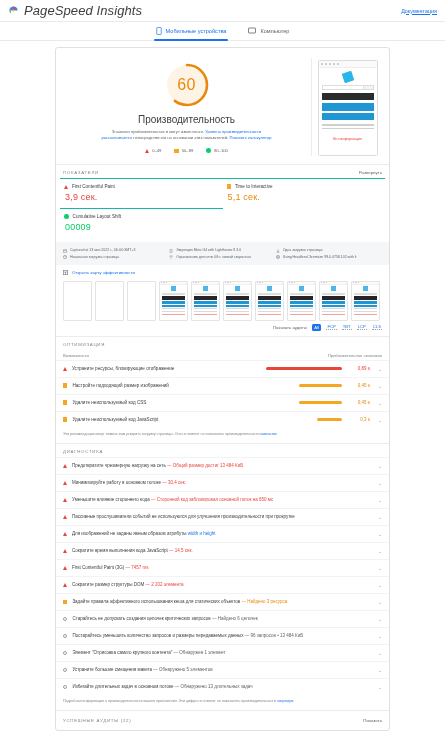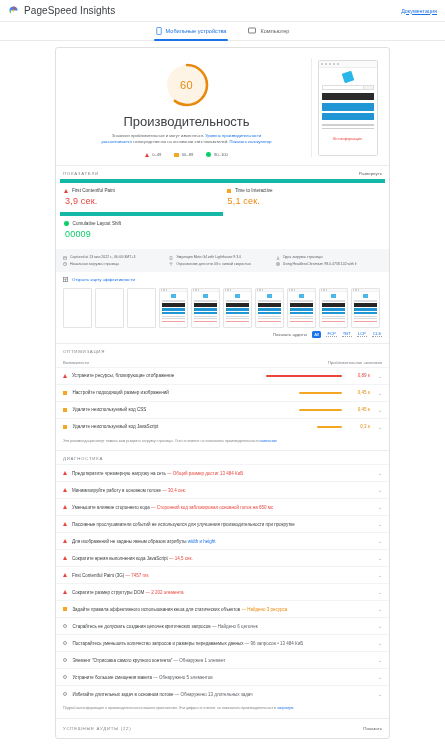--- a/index.html
+++ b/index.html
@@ -12,21 +12,21 @@
   }
   
   .app-header {
     height: 22px;
     display: flex; align-items: center;
     padding: 0 8px;
     border-bottom: 1px solid #e8eaed;
   }
   .brand { display: flex; align-items: center; gap: 5px; }
   .brand-logo { width: 11px; height: 11px; }
-  .brand-title { font-size: 10px; color: #3c4043; letter-spacing: .1px; }
+  .brand-title { font-size: 13px; color: #3c4043; letter-spacing: .1px; font-style: italic; }
   .header-spacer { flex: 1; }
   .doc-link { font-size: 5.4px; color: #1a73e8; }
 
   
   .tabbar {
     height: 19px;
     display: flex; align-items: center; justify-content: center;
     gap: 18px;
     border-bottom: 1px solid #e8eaed;
   }
@@ -52,23 +52,23 @@
   .hero { display: flex; padding: 10px 6px 8px 6px; }
   .hero-left { flex: 1; display: flex; flex-direction: column; align-items: center; }
   .hero-right { width: 72px; display: flex; justify-content: center; padding-top: 2px;
                 border-left: 1px solid #ececec; }
 
   .gauge-wrap { position: relative; width: 46px; height: 46px; margin-top: 4px; }
   .gauge-wrap svg { display: block; }
   .gauge-score {
     position: absolute; inset: 0;
     display: flex; align-items: center; justify-content: center;
-    font-size: 11px; color: #e8890c; letter-spacing: .3px;
-  }
-  .perf-title { font-size: 13px; color: #3c4043; margin-top: 6px; }
+    font-size: 16px; color: #e8890c; letter-spacing: .3px;
+  }
+  .perf-title { font-size: 10px; color: #3c4043; margin-top: 6px; }
   .perf-desc {
     font-size: 4.1px; line-height: 1.5; color: #5f6368;
     text-align: center; max-width: 176px; margin-top: 4px;
   }
   .perf-desc a { color: #1a73e8; text-decoration: none; }
   .legend { display: flex; gap: 13px; margin-top: 7px; align-items: center; }
   .legend-item { display: flex; align-items: center; gap: 3px; }
   .legend-text { font-size: 4.2px; color: #5f6368; }
   .sw-tri { width: 0; height: 0; border-left: 2.4px solid transparent;
             border-right: 2.4px solid transparent; border-bottom: 4.2px solid #e8453c; }
@@ -104,21 +104,21 @@
     padding: 5px 7px 3px 7px;
     border-top: 1px solid #ececec;
   }
   .sec-label { font-size: 4.4px; letter-spacing: .7px; color: #80868b; text-transform: uppercase; }
   .sec-action { font-size: 4.4px; color: #5f6368; }
 
   
   .metrics { display: flex; flex-wrap: wrap; padding: 0 4px 4px; }
   .metric {
     width: 50%; padding: 5px 4px 6px 4px;
-    border-top: 4px solid #14b8a6;
+    border-top: 1px solid #14b8a6;
   }
   .metric-head { display: flex; align-items: center; gap: 4px; }
   .metric-name { font-size: 4.6px; color: #3c4043; }
   .metric-val { font-size: 9px; margin-top: 3px; margin-left: 1px; letter-spacing: .2px; }
   .v-red { color: #e8453c; }
   .v-orange { color: #e8890c; }
   .v-green { color: #0cce6b; }
 
   
   .envstrip { background: #f5f6f7; padding: 4px 7px; display: flex; flex-wrap: wrap; }

